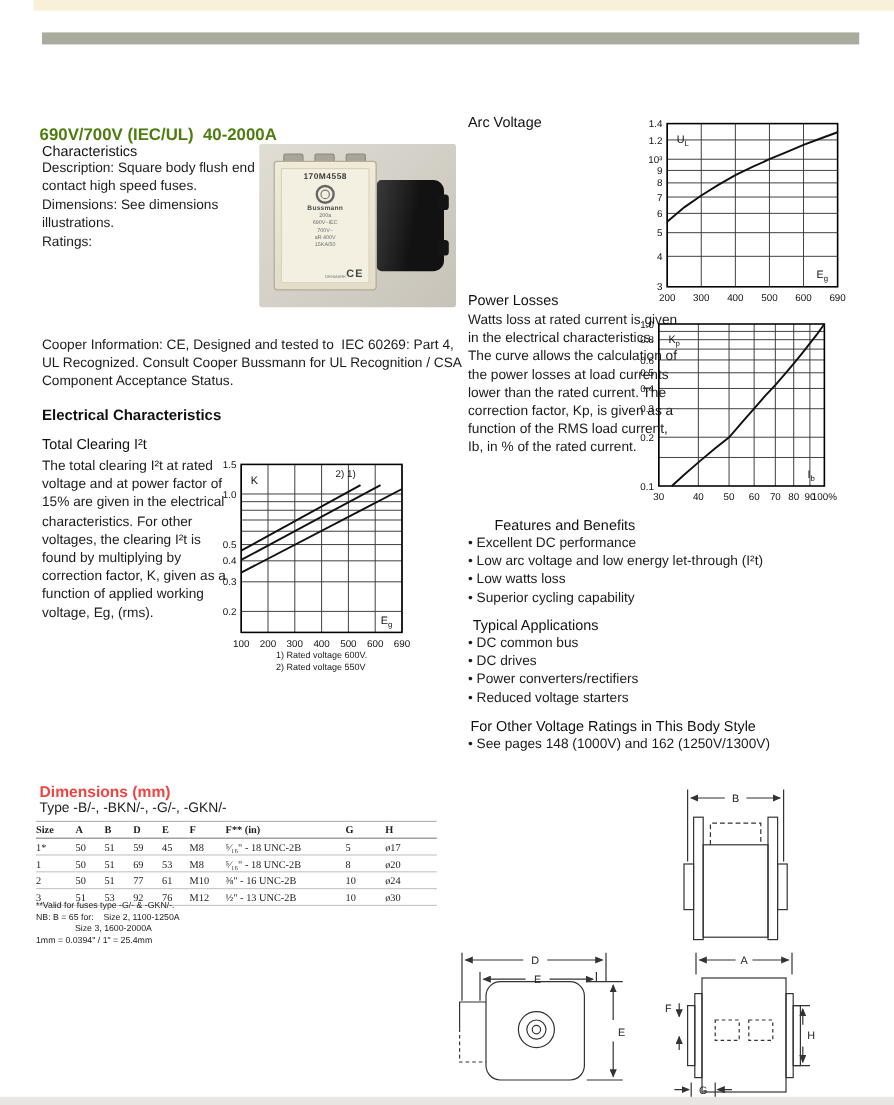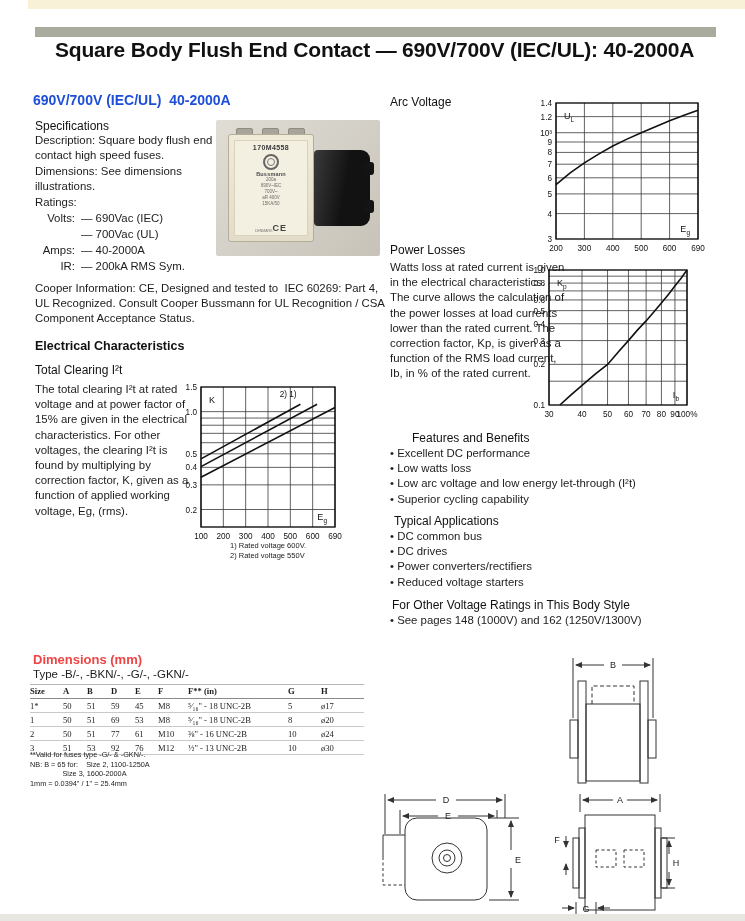--- a/index.html
+++ b/index.html
@@ -3,21 +3,21 @@
 <meta charset="utf-8">
 <style>
   html,body { margin:0; padding:0; background:#fff; }
   .page { position:relative; width:745px; height:921px; background:#ffffff;
           font-family:"Liberation Sans", sans-serif; color:#1c1c1c; overflow:hidden; }
   .abs { position:absolute; }
   .top-band { left:28px; top:0; width:717px; height:9px; background:#f8f1d8; }
   .bottom-strip { left:0; top:914px; width:745px; height:7px; background:#e8e6e1; }
   .gray-bar { left:35px; top:27px; width:681px; height:10px; background:#a9ab9d; }
   .h-title { font-size:21px; font-weight:bold; line-height:24px; letter-spacing:-0.2px; color:#111; }
-  .h-sub { font-size:14px; font-weight:bold; color:#1d4ed8; }
+  .h-sub { font-size:14px; font-weight:bold; color:#4d7c0f;margin-top:12px; }
   .h-sec { font-size:12px; font-weight:normal; color:#111; }
   .h-sec-lg { font-size:12.5px; font-weight:bold; color:#111; }
   .para { font-size:11.4px; line-height:15.2px; }
   .bold { font-weight:normal; }
   .rating-row { display:flex; font-size:11.4px; line-height:16px; }
   .rating-prefix { width:42px; text-align:right; }
   .rating-value { margin-left:6px; }
   .bullet-item { font-size:11.4px; line-height:15.2px; }
   .bullet-item::before { content:"• "; }
   .chart-footnote { font-size:7.5px; line-height:10px; color:#222; }
@@ -39,67 +39,48 @@
   .fuse-label { position:absolute; left:5px; right:5px; top:5px; bottom:5px;
                 background:#f4f0e1; border:1px solid #d9d3bd; text-align:center; overflow:hidden; }
   .fuse-pn { font-size:7px; font-weight:bold; letter-spacing:0.4px; margin-top:3px; color:#3a3a3a; }
   .fuse-logo { margin:3px auto 1px; width:12px; height:12px; border:2px solid #666;
                border-radius:50%; position:relative; }
   .fuse-logo-ring { position:absolute; left:2px; top:2px; right:2px; bottom:2px;
                     border:1px solid #777; border-radius:50%; }
   .fuse-brand { font-size:5.5px; font-weight:bold; color:#4a4a4a; letter-spacing:0.2px; }
   .fuse-tiny-line { font-size:4.5px; line-height:6px; color:#6a6a6a; }
   .fuse-bottom { position:absolute; bottom:2px; left:4px; right:4px; display:flex;
-                 justify-content:center; align-items:flex-end; }
+                 justify-content:flex-end; align-items:flex-end; }
   .fuse-country { font-size:3.5px; color:#777; }
   .fuse-ce { font-size:9px; font-weight:bold; color:#444; letter-spacing:1px; }
   .fuse-clip { position:absolute; right:10px; top:30px; width:56px; height:76px;
                background:linear-gradient(100deg,#3a3a3a,#121212 55%);
                border-radius:4px 9px 9px 4px; }
   .fuse-clip::before { content:""; position:absolute; right:-4px; top:12px; width:10px; height:13px;
                background:#141414; border-radius:3px; box-shadow:0 38px 0 #141414; }
 </style>
 </head>
 <body>
 
 <div class="page">
 
   <div class="abs top-band" style="background: rgb(248, 241, 216);"></div>
   <div class="abs gray-bar" style="background: rgb(169, 171, 157);"></div>
   <div class="abs bottom-strip" style="background: rgb(232, 230, 225);"></div>
 
-  <div class="abs h-title" style="left:55px; top:38px; width:650px;">Square Body Flush End Contact — 690V/700V (IEC/UL): 40-2000A</div>
   <div class="abs h-sub" style="left:33px; top:92px;">690V/700V (IEC/UL)&nbsp; 40-2000A</div>
 
-  <div class="abs h-sec" style="left:35px; top:119px;">Specifications</div>
+  <div class="abs h-sec" style="left:35px; top:119px;">Characteristics</div>
   <div class="abs para" style="left:35px; top:133px; width:196px;">
     <span class="bold">Description:</span><span> Square body flush end contact high speed fuses.</span>
   </div>
   <div class="abs para" style="left:35px; top:164px; width:196px;">
     <span class="bold">Dimensions:</span><span> See dimensions illustrations.</span>
   </div>
   <div class="abs para bold" style="left:35px; top:195px;">Ratings:</div>
-  <div class="abs" style="left:33px; top:210px;">
-    <div class="rating-row">
-      <span class="rating-prefix">Volts:</span>
-      <span class="rating-value">— 690Vac (IEC)</span>
-    </div>
-    <div class="rating-row">
-      <span class="rating-prefix"></span>
-      <span class="rating-value">— 700Vac (UL)</span>
-    </div>
-    <div class="rating-row">
-      <span class="rating-prefix">Amps:</span>
-      <span class="rating-value">— 40-2000A</span>
-    </div>
-    <div class="rating-row">
-      <span class="rating-prefix">IR:</span>
-      <span class="rating-value">— 200kA RMS Sym.</span>
-    </div>
-  </div>
 
   <div class="abs photo">
     <div class="fuse-tab" style="left:20px;"></div>
     <div class="fuse-tab" style="left:46px;"></div>
     <div class="fuse-tab" style="left:72px;"></div>
     <div class="fuse-clip"></div>
     <div class="fuse-body">
       <div class="fuse-label">
         <div class="fuse-pn">170M4558</div>
         <div class="fuse-logo">
@@ -248,22 +229,22 @@
       <text x="163.92352193626135" y="154" text-anchor="middle" font-size="8.2" fill="#111">90</text>
       <text x="176" y="154" text-anchor="middle" font-size="8.2" fill="#111">100%</text>
       <polyline points="48.9,142.0 58.9,132.8 71.0,122.3 84.5,110.9 96.6,101.4 107.5,88.7 117.4,77.6 126.6,66.9 135.1,57.9 143.0,48.8 150.4,40.0 157.4,31.4 163.9,23.1 170.1,15.2 176.0,7.0" fill="none" stroke="#111" stroke-width="1.6"></polyline>
       <text x="46" y="23" text-anchor="start" font-size="9" fill="#111"><tspan>K</tspan><tspan dy="2.5" font-size="6.5">p</tspan></text>
       <text x="168" y="135" text-anchor="end" font-size="9" fill="#111"><tspan>I</tspan><tspan dy="2.5" font-size="6.5">b</tspan></text>
     </svg>
 
   <div class="abs h-sec" style="left:412px; top:431px;">Features and Benefits</div>
   <div class="abs" style="left:390px; top:446px;">
       <div class="bullet-item">Excellent DC performance</div>
+      <div class="bullet-item">Low arc voltage and low energy let-through (I²t)</div>
       <div class="bullet-item">Low watts loss</div>
-      <div class="bullet-item">Low arc voltage and low energy let-through (I²t)</div>
       <div class="bullet-item">Superior cycling capability</div>
     </div>
 
   <div class="abs h-sec" style="left:394px; top:514px;">Typical Applications</div>
   <div class="abs" style="left:390px; top:529px;">
       <div class="bullet-item">DC common bus</div>
       <div class="bullet-item">DC drives</div>
       <div class="bullet-item">Power converters/rectifiers</div>
       <div class="bullet-item">Reduced voltage starters</div>
     </div>

